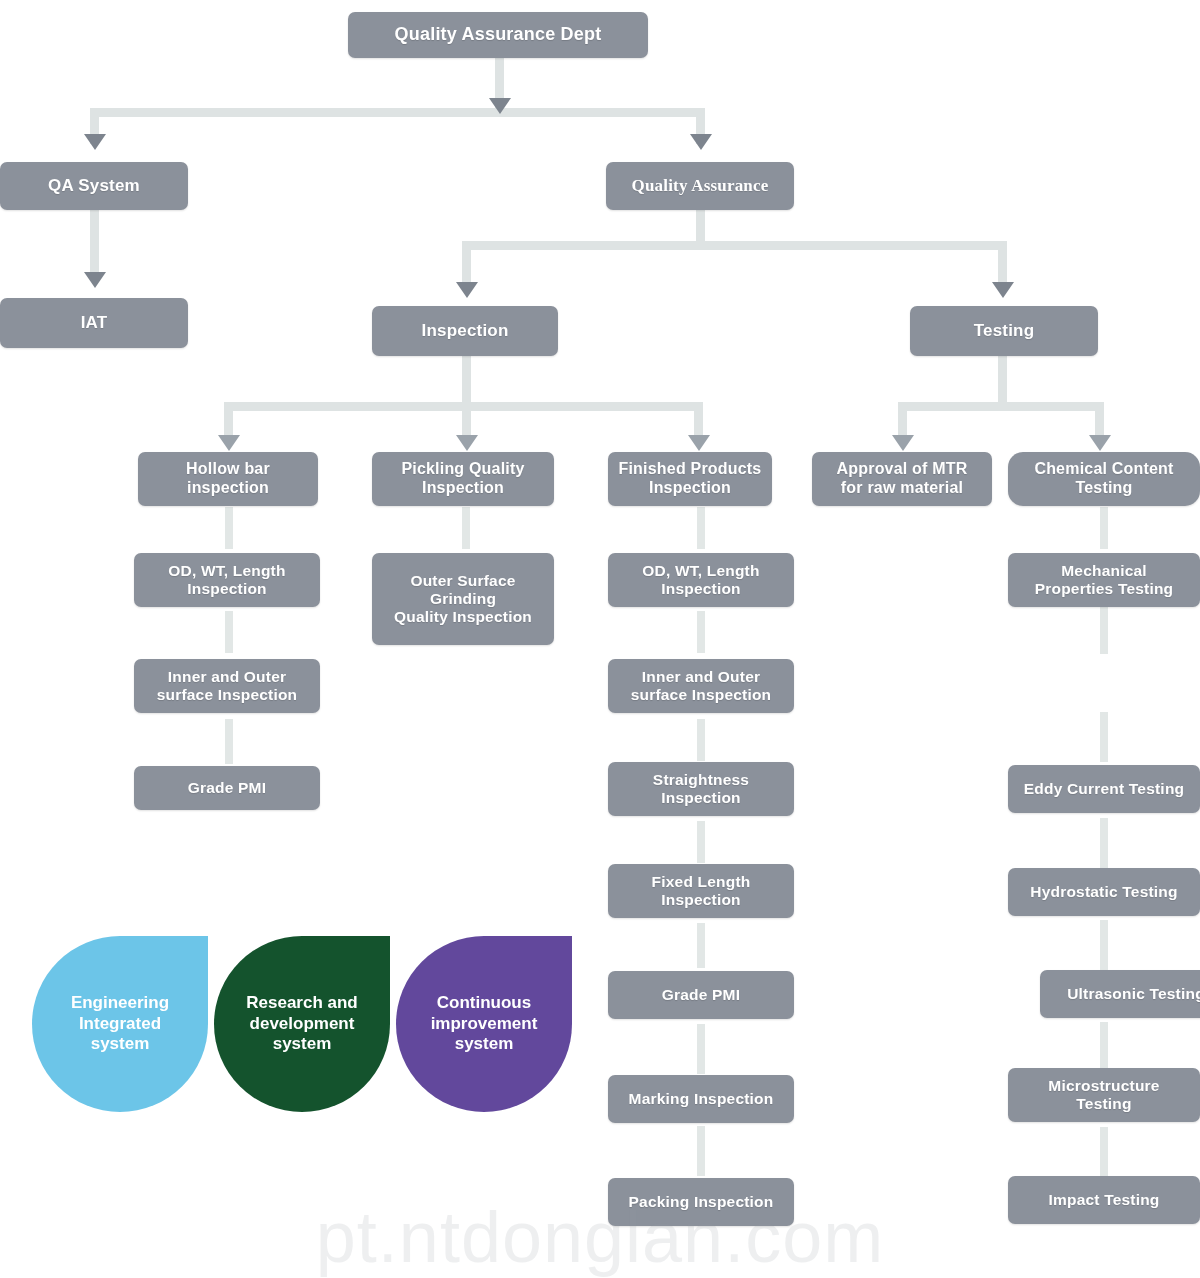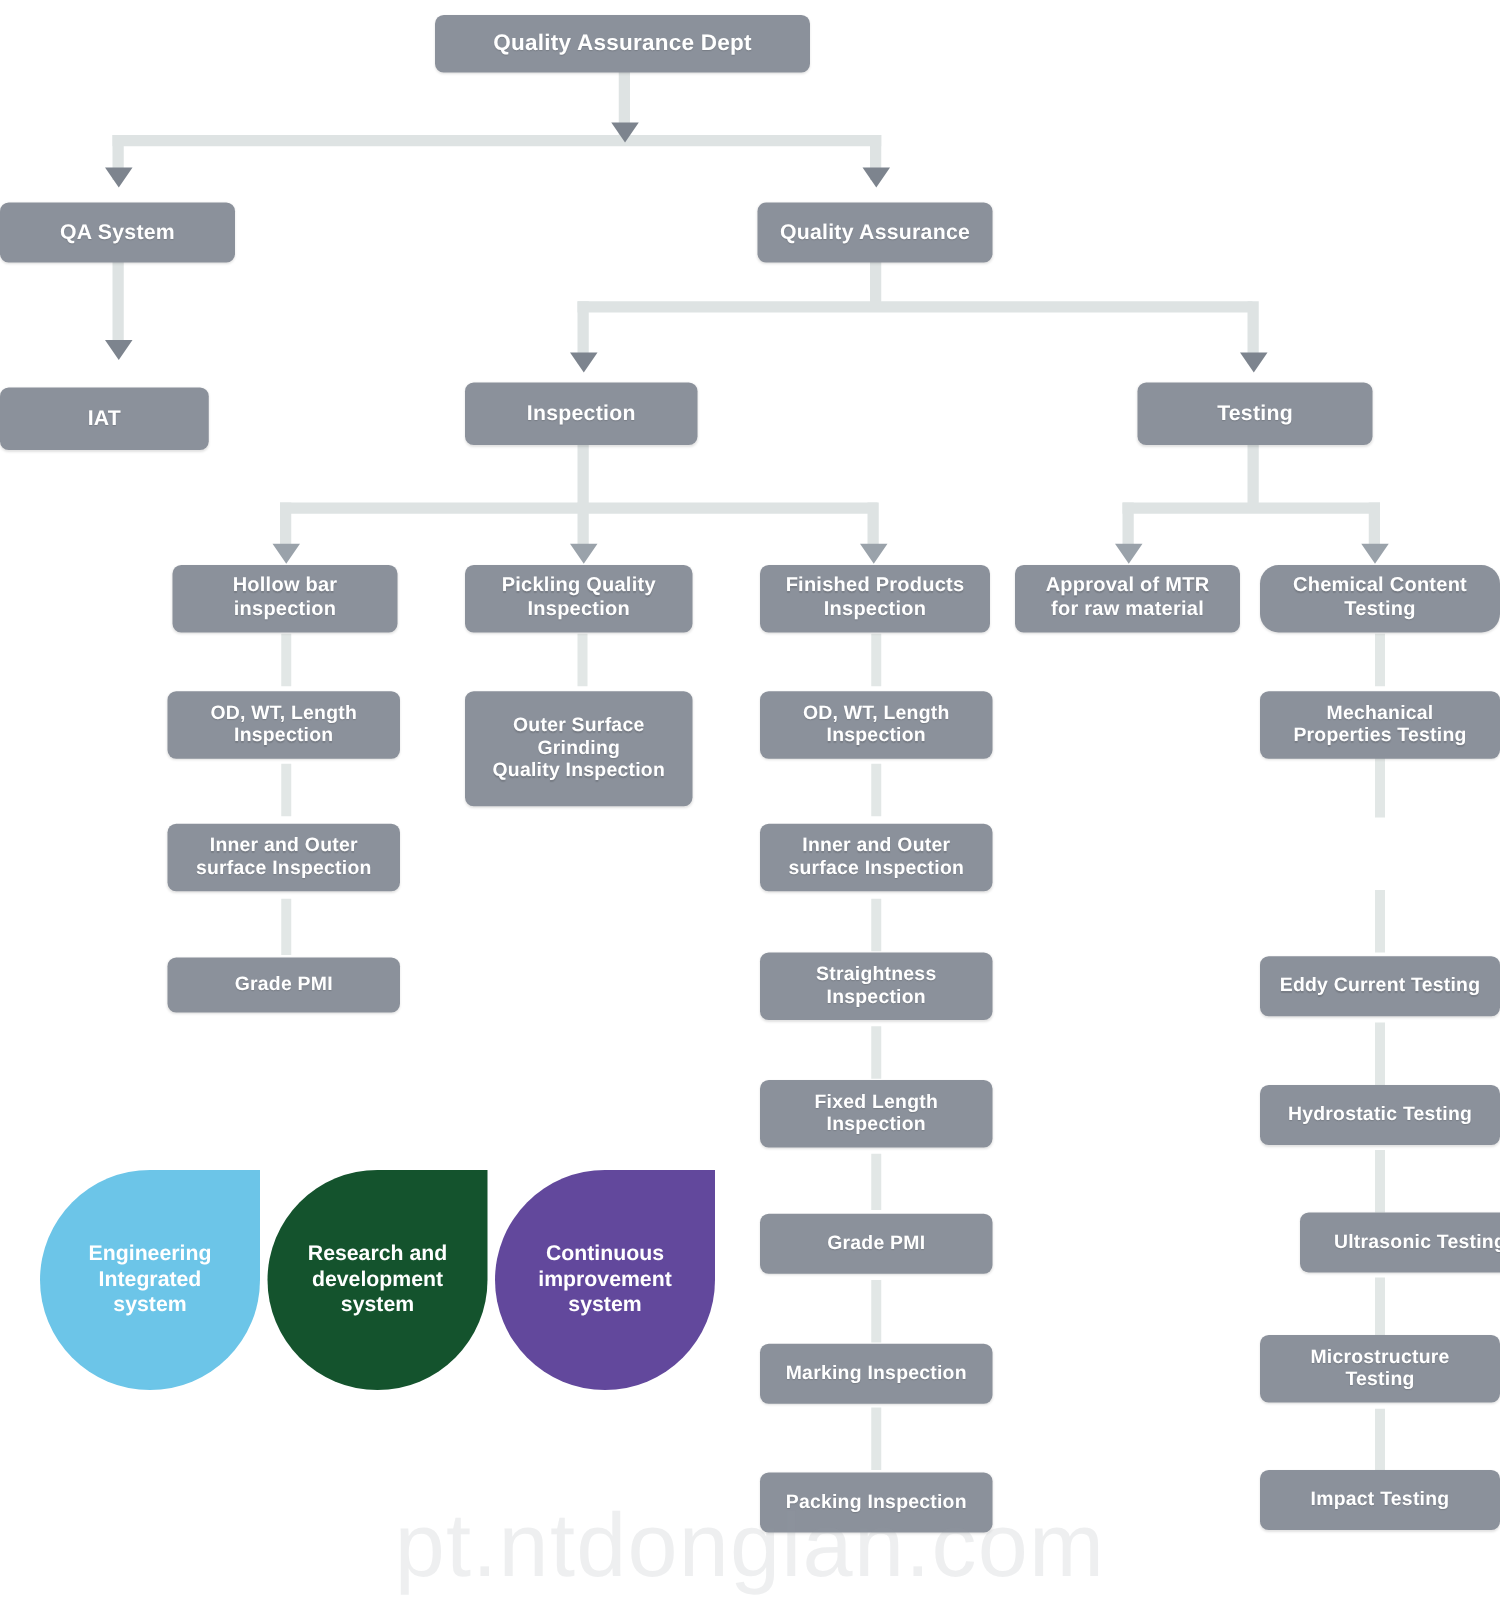--- a/index.html
+++ b/index.html
@@ -158,43 +158,43 @@
   <div class="conn dash" style="left:1100px; top:1022px; height:50px;"></div>
   <div class="conn dash" style="left:1100px; top:1127px; height:50px;"></div>
 
   <div class="node root" style="left:348px; top:12px; width:300px; height:46px;">
     <span>Quality Assurance Dept</span>
   </div>
 
   <div class="node lvl2" style="left:0px; top:162px; width:188px; height:48px;">
     <span>QA System</span>
   </div>
-  <div class="node lvl2" style="left:606px; top:162px; width:188px; height:48px;">
+  <div class="node lvl2" style="left:606px; top:162px; width:188px; height:48px;font-family:Liberation Serif, serif;">
     <span>Quality Assurance</span>
   </div>
 
-  <div class="node lvl3" style="left:0px; top:310px; width:167px; height:50px;text-align:right;">
+  <div class="node lvl3" style="left:0px; top:298px; width:188px; height:50px;text-align:right;">
     <span>IAT</span>
   </div>
   <div class="node lvl3" style="left:372px; top:306px; width:186px; height:50px;">
     <span>Inspection</span>
   </div>
   <div class="node lvl3" style="left:910px; top:306px; width:188px; height:50px;">
     <span>Testing</span>
   </div>
 
   <div class="node head" style="left:138px; top:452px; width:180px; height:54px; flex-direction:column;">
     <span>Hollow bar</span>
     <span>inspection</span>
   </div>
   <div class="node head" style="left:372px; top:452px; width:182px; height:54px; flex-direction:column;">
     <span>Pickling Quality</span>
     <span>Inspection</span>
   </div>
-  <div class="node head" style="left:608px; top:452px; width:184px; height:54px; flex-direction:column;">
+  <div class="node head" style="left:608px; top:452px; width:164px; height:54px; flex-direction:column;">
     <span>Finished Products</span>
     <span>Inspection</span>
   </div>
   <div class="node head" style="left:812px; top:452px; width:180px; height:54px; flex-direction:column;text-align:center;">
     <span>Approval of MTR</span>
     <span>for raw material</span>
   </div>
   <div class="node head" style="left:1008px; top:452px; width:192px; height:54px; flex-direction:column;border-radius:15px;">
     <span>Chemical Content</span>
     <span>Testing</span>

